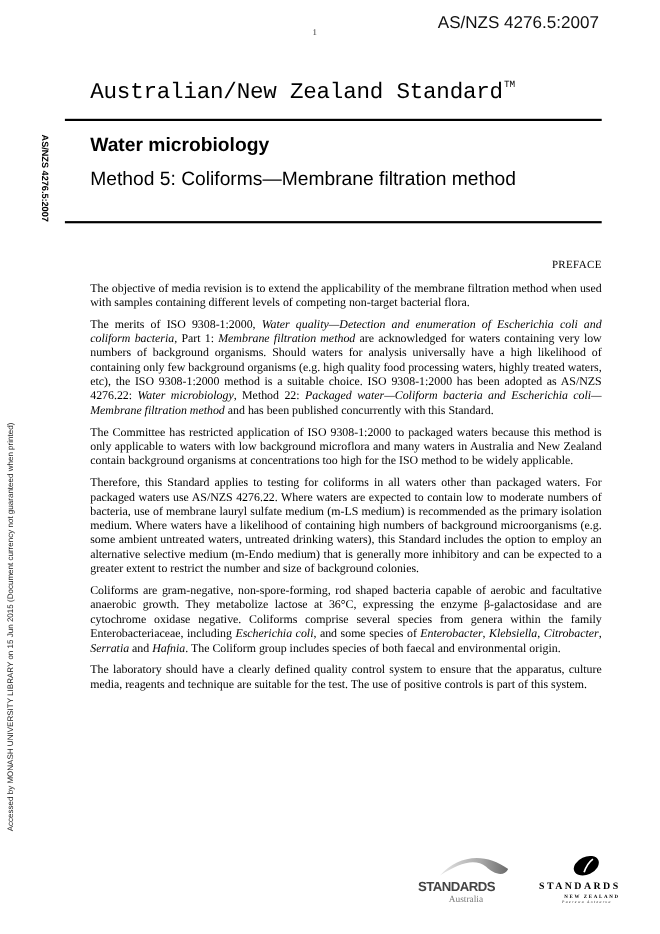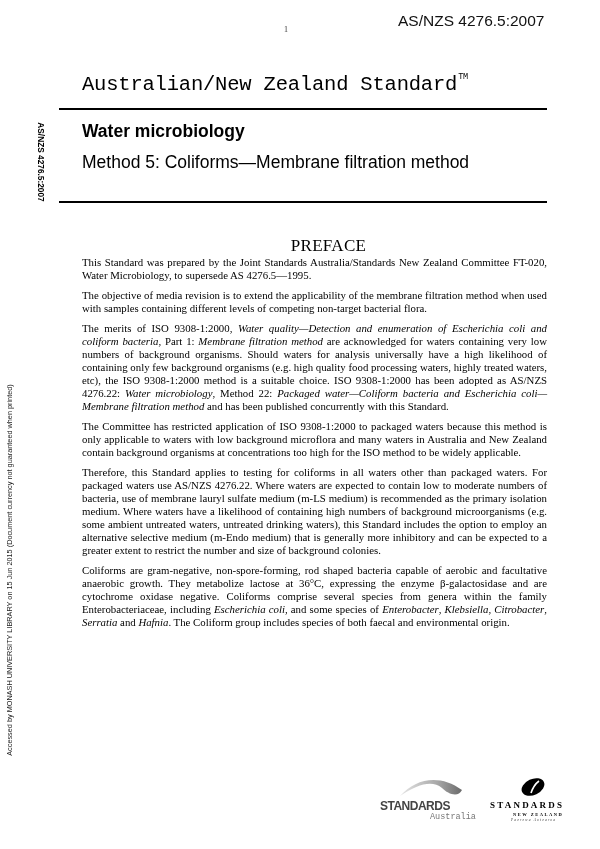--- a/index.html
+++ b/index.html
@@ -11,29 +11,29 @@
     .std-title sup { font-size: 8.5px; vertical-align: top; position: relative; top: -1px; margin-left: 1px; }
     .rule { left: 59px; width: 488px; height: 2px; background: #000; }
     .rule.r1 { top: 108px; }
     .rule.r2 { top: 201px; }
     .h1 { left: 82px; top: 121px; font-family: "Liberation Sans", sans-serif; font-weight: bold; font-size: 17.5px; white-space: nowrap; }
     .h2 { left: 82px; top: 152px; width: 430px; font-family: "Liberation Sans", sans-serif; font-weight: normal; font-size: 17.5px; line-height: 21px; }
     .spine { left: 34px; top: 112px; width: 14px; height: 100px; }
     .spine span { position: absolute; left: 50%; top: 50%; transform: translate(-50%, -50%) rotate(90deg); font-family: "Liberation Sans", sans-serif; font-weight: bold; font-size: 8.3px; white-space: nowrap; }
     .watermark { left: 2px; top: 292px; width: 14px; height: 555px; }
     .watermark span { position: absolute; left: 50%; top: 50%; transform: translate(-50%, -50%) rotate(-90deg); font-family: "Liberation Sans", sans-serif; font-size: 7.3px; color: #222; white-space: nowrap; }
-    .preface-title { left: 96px; width: 465px; top: 236px; text-align: center; font-family: "Liberation Serif", serif; font-size: 17px; letter-spacing: 0.3px; }
+    .preface-title { left: 82px; width: 465px; top: 236px; text-align: right; font-family: "Liberation Serif", serif; font-size: 10px; letter-spacing: 0.3px; }
     .body { left: 82px; width: 465px; top: 256px; font-family: "Liberation Serif", serif; font-size: 10.8px; line-height: 13.1px; text-align: justify; }
     .body p { margin: 0 0 6.6px 0; }
     .body i { font-style: italic; }
     .logos { left: 380px; top: 776px; width: 200px; height: 52px; }
     .logo-au { position: absolute; left: 0; top: 0; width: 95px; height: 52px; }
     .logo-au svg { position: absolute; left: 18px; top: 0; }
     .logo-au .t1 { position: absolute; left: 0; top: 23px; font-family: "Liberation Sans", sans-serif; font-weight: bold; font-size: 12px; color: #444; letter-spacing: -0.5px; }
-    .logo-au .t2 { position: absolute; left: 28px; top: 36px; font-family: Liberation Mono, monospace; font-size: 8.5px; color: #777; margin-left: 22px; }
+    .logo-au .t2 { position: absolute; left: 28px; top: 36px; font-family: Liberation Serif, serif; font-size: 8.5px; color: #777; }
     .logo-nz { position: absolute; left: 108px; top: 0; width: 92px; height: 52px; }
     .logo-nz svg { position: absolute; left: 30px; top: 0; }
     .logo-nz .t1 { position: absolute; left: 2px; top: 24px; font-family: "Liberation Serif", serif; font-weight: bold; font-size: 9px; letter-spacing: 2.2px; }
     .logo-nz .t2 { position: absolute; left: 25px; top: 36px; font-family: "Liberation Serif", serif; font-weight: bold; font-size: 4.5px; letter-spacing: 1.5px; }
     .logo-nz .t3 { position: absolute; left: 23px; top: 42px; font-family: "Liberation Serif", serif; font-style: italic; font-size: 3.5px; letter-spacing: 1.2px; color: #333; }
   </style>
 </head>
 <body>
 
 <div class="abs page-num">1</div>
@@ -50,26 +50,26 @@
     <span>AS/NZS 4276.5:2007</span>
   </div>
 
 <div class="abs watermark">
     <span>Accessed by MONASH UNIVERSITY LIBRARY on 15 Jun 2015 (Document currency not guaranteed when printed)</span>
   </div>
 
 <div class="abs preface-title">PREFACE</div>
 
 <div class="abs body">
-  <p>This Standard was prepared by the Joint Standards Australia/Standards New Zealand Committee FT-020, Water Microbiology, to supersede AS 4276.5—1995.</p>
   <p>The objective of media revision is to extend the applicability of the membrane filtration method when used with samples containing different levels of competing non-target bacterial flora.</p>
   <p><span>The merits of ISO 9308-1:2000, </span><i>Water quality—Detection and enumeration of Escherichia coli and coliform bacteria,</i><span> Part 1: </span><i>Membrane filtration method</i><span> are acknowledged for waters containing very low numbers of background organisms. Should waters for analysis universally have a high likelihood of containing only few background organisms (e.g. high quality food processing waters, highly treated waters, etc), the ISO 9308-1:2000 method is a suitable choice. ISO 9308-1:2000 has been adopted as AS/NZS 4276.22: </span><i>Water microbiology</i><span>, Method 22: </span><i>Packaged water—Coliform bacteria and Escherichia coli—Membrane filtration method</i><span> and has been published concurrently with this Standard.</span></p>
   <p>The Committee has restricted application of ISO 9308-1:2000 to packaged waters because this method is only applicable to waters with low background microflora and many waters in Australia and New Zealand contain background organisms at concentrations too high for the ISO method to be widely applicable.</p>
   <p>Therefore, this Standard applies to testing for coliforms in all waters other than packaged waters. For packaged waters use AS/NZS 4276.22. Where waters are expected to contain low to moderate numbers of bacteria, use of membrane lauryl sulfate medium (m-LS medium) is recommended as the primary isolation medium. Where waters have a likelihood of containing high numbers of background microorganisms (e.g. some ambient untreated waters, untreated drinking waters), this Standard includes the option to employ an alternative selective medium (m-Endo medium) that is generally more inhibitory and can be expected to a greater extent to restrict the number and size of background colonies.</p>
   <p><span>Coliforms are gram-negative, non-spore-forming, rod shaped bacteria capable of aerobic and facultative anaerobic growth. They metabolize lactose at 36°C, expressing the enzyme β-galactosidase and are cytochrome oxidase negative. Coliforms comprise several species from genera within the family Enterobacteriaceae, including </span><i>Escherichia coli</i><span>, and some species of </span><i>Enterobacter</i><span>, </span><i>Klebsiella</i><span>, </span><i>Citrobacter</i><span>, </span><i>Serratia</i><span> and </span><i>Hafnia</i><span>. The Coliform group includes species of both faecal and environmental origin.</span></p>
+  <p>The laboratory should have a clearly defined quality control system to ensure that the apparatus, culture media, reagents and technique are suitable for the test. The use of positive controls is part of this system.</p>
 </div>
 
 <div class="abs logos">
   <div class="logo-au">
     <svg width="70" height="24" viewBox="0 0 70 24">
       <defs>
         <linearGradient id="sw" x1="0" x2="1" y1="0" y2="0">
           <stop offset="0" stop-color="#e6e6e6"></stop>
           <stop offset="0.6" stop-color="#a8a8a8"></stop>
           <stop offset="1" stop-color="#6a6a6a"></stop>

